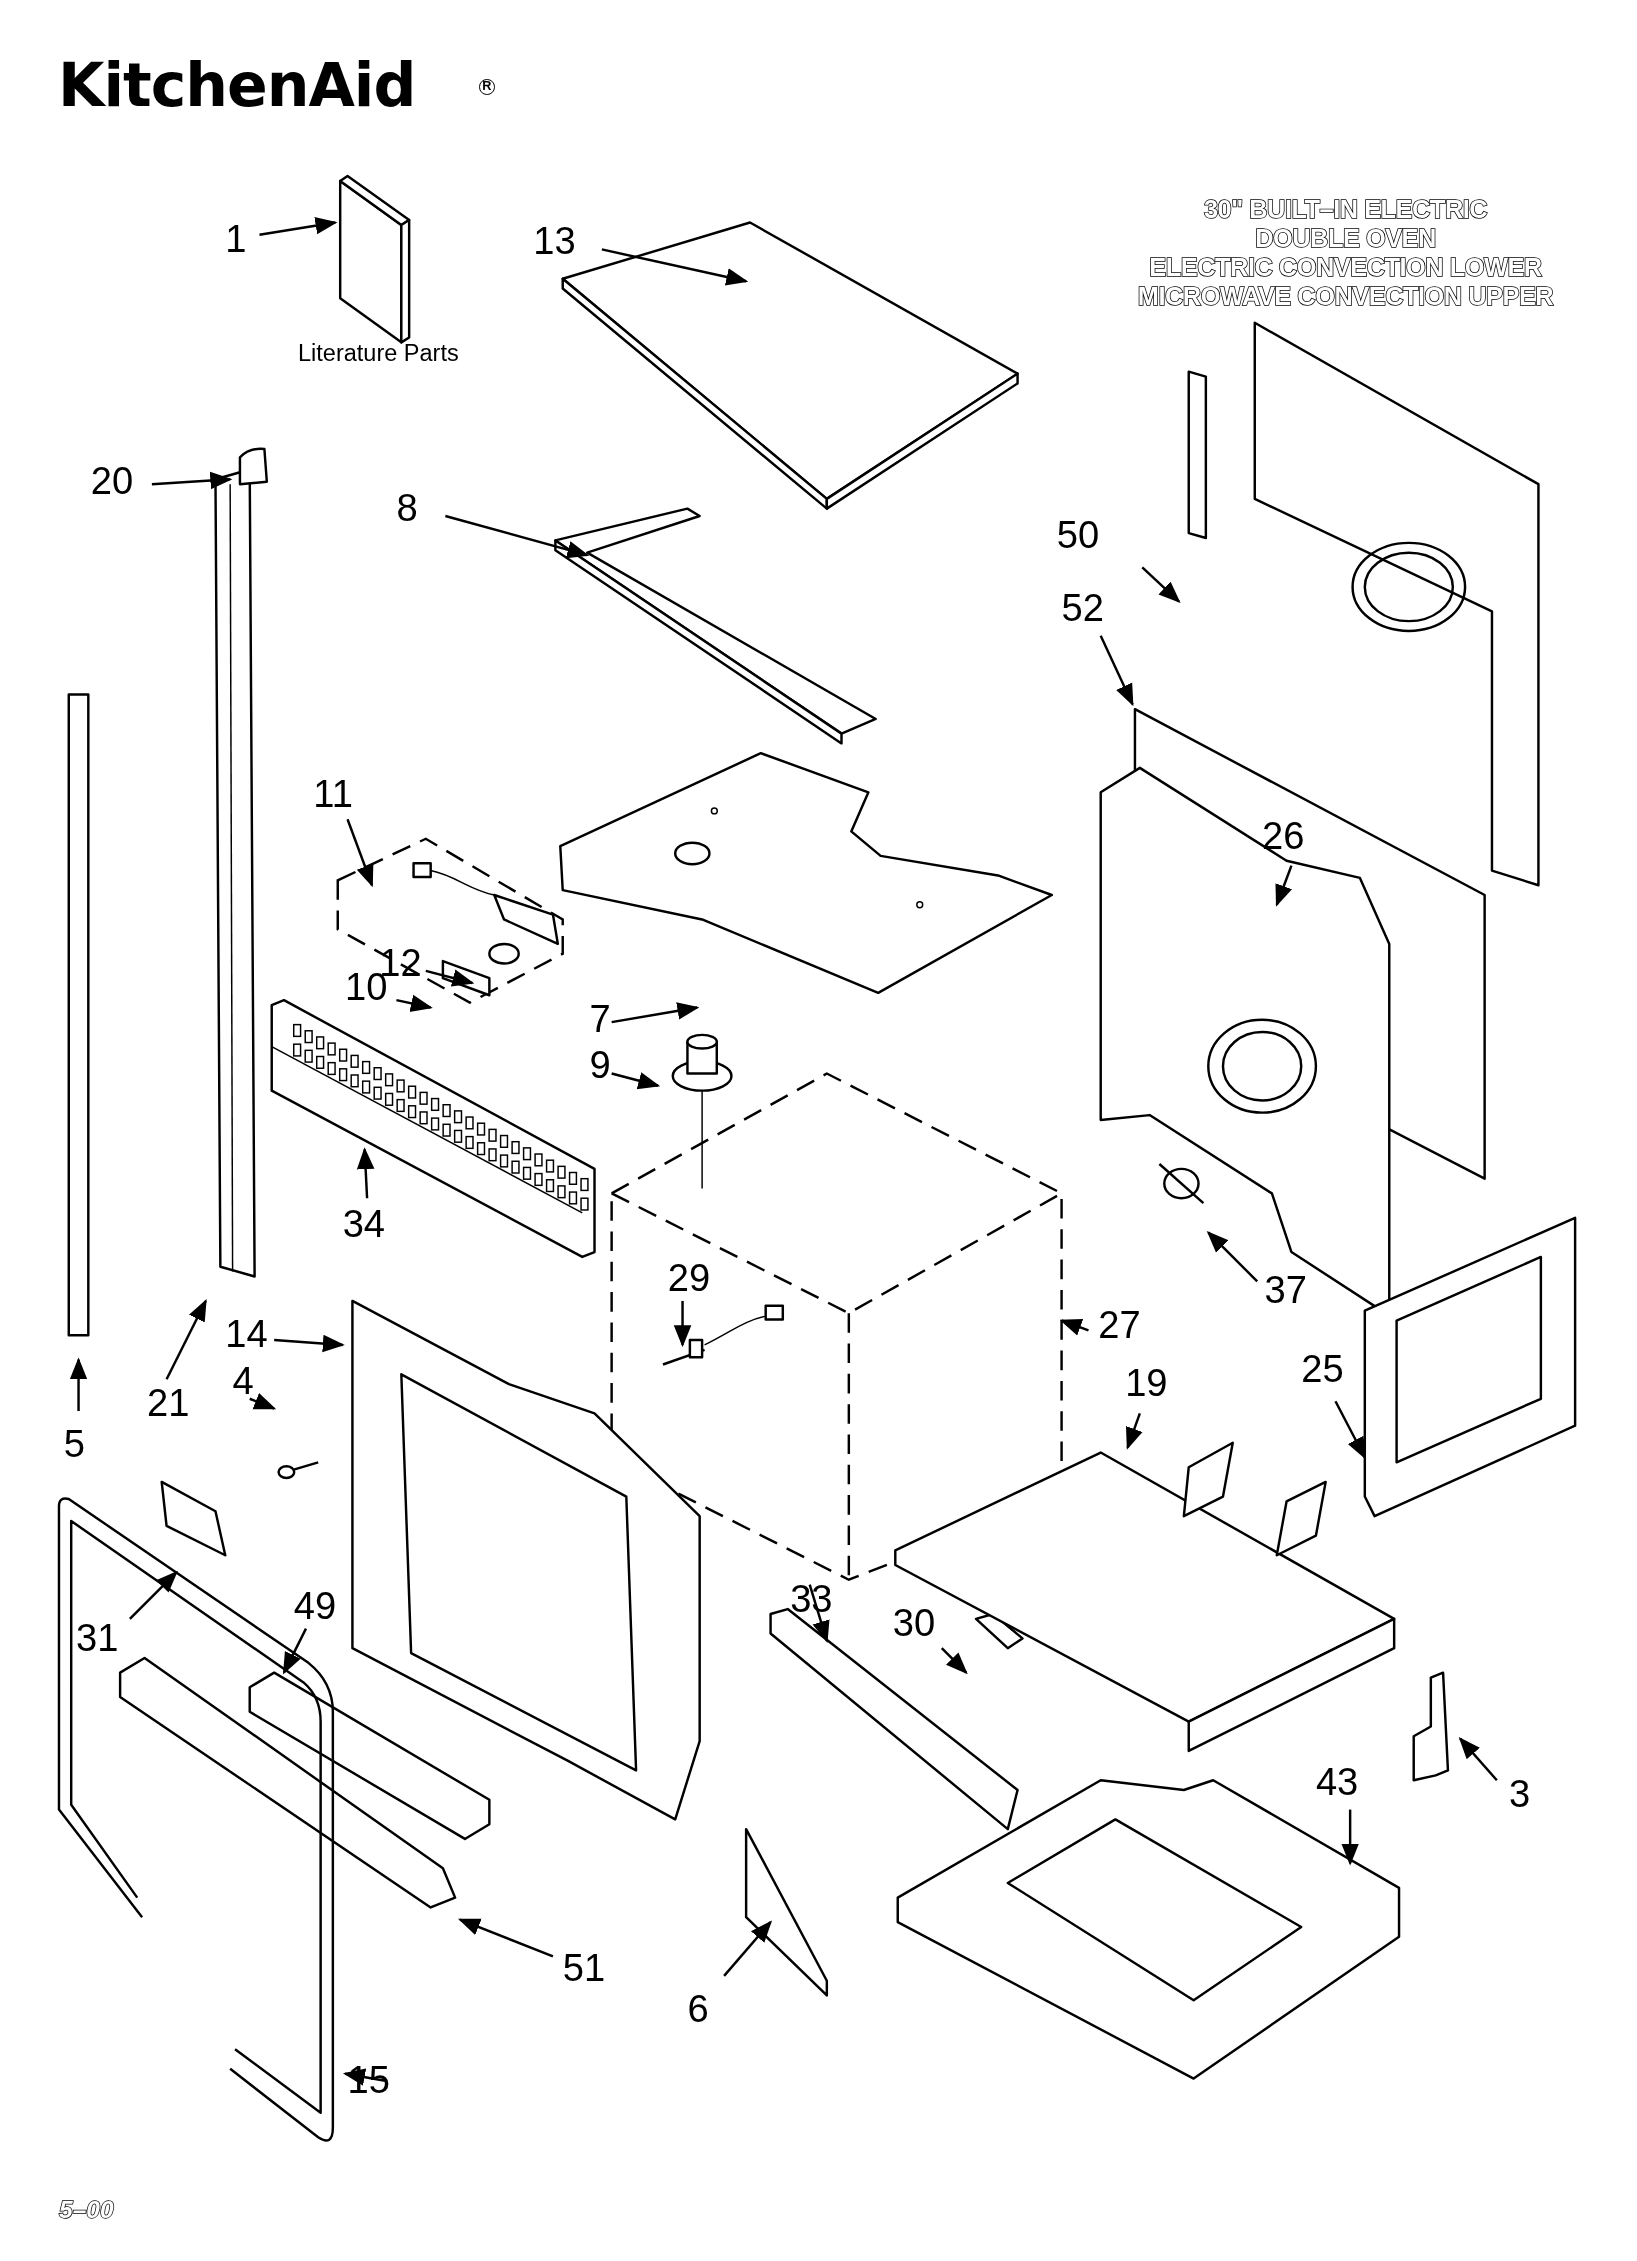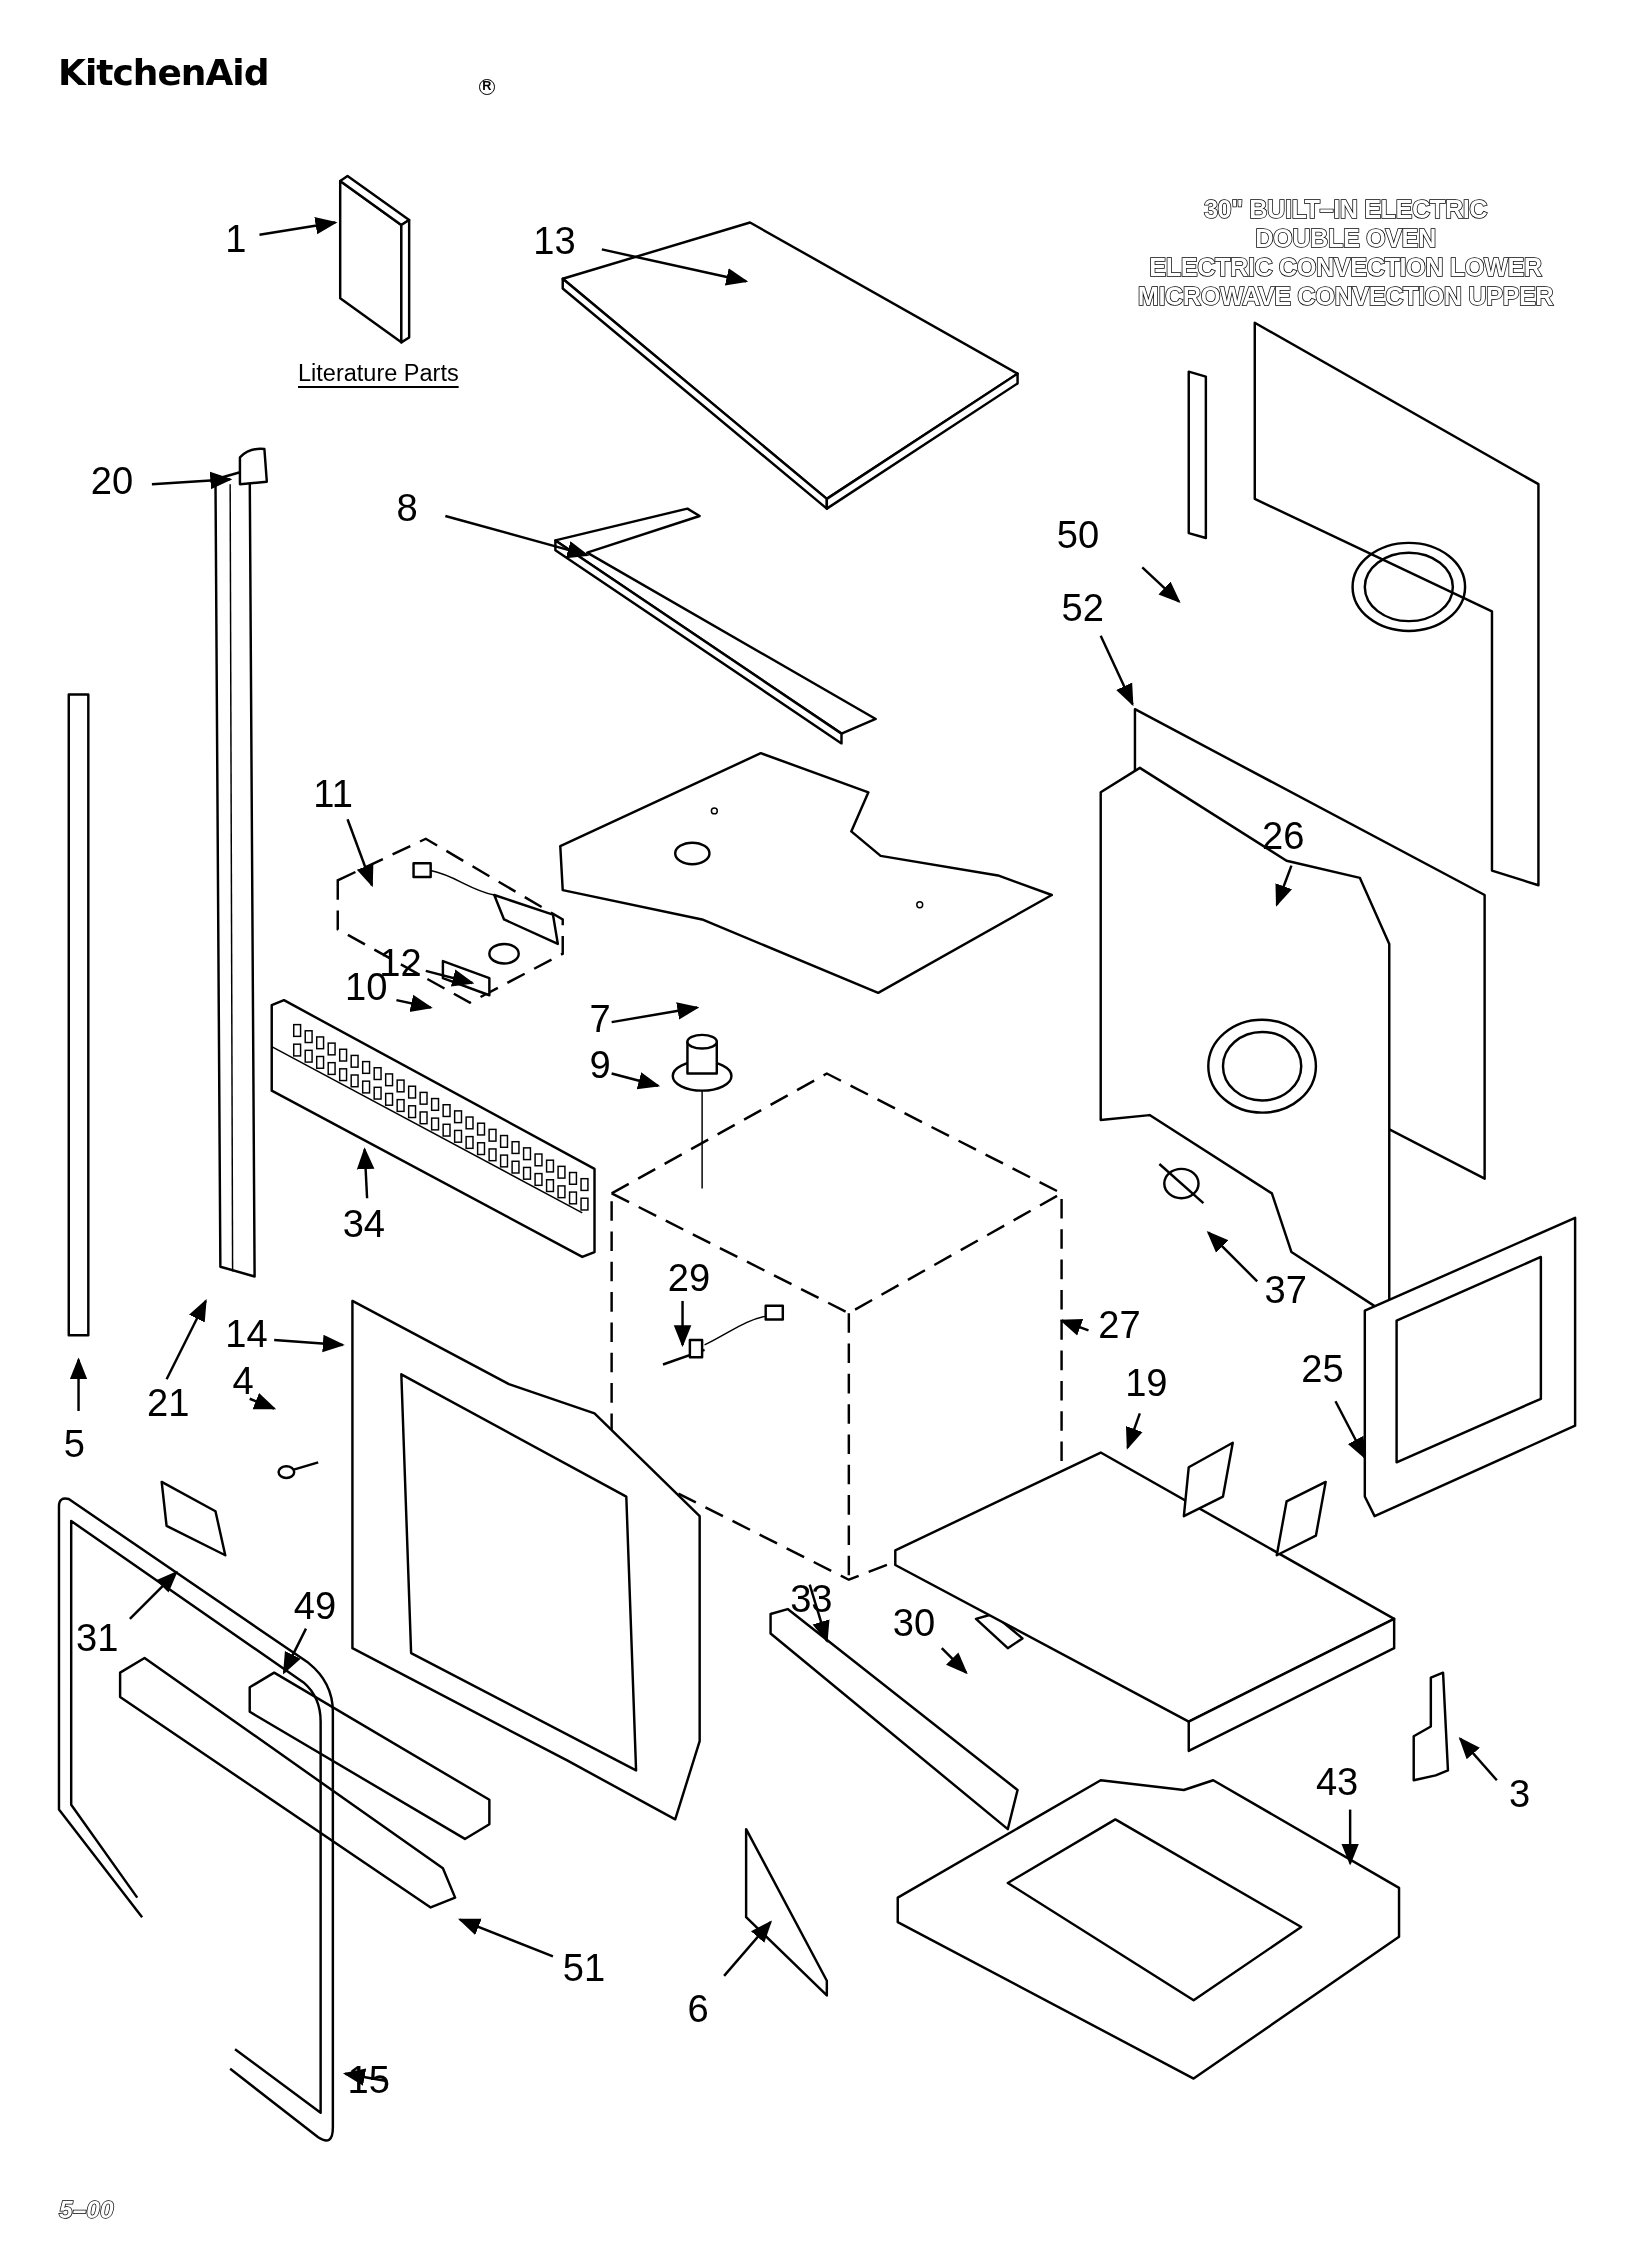--- a/index.html
+++ b/index.html
@@ -1,26 +1,26 @@
 <!DOCTYPE html>
 <html style="font-size:7.8px"><head>
 <meta charset="utf-8">
 <style>
   html,body{margin:0;padding:0;background:#ffffff;}
   body{width:1638px;height:2261px;position:relative;overflow:hidden;
        font-family:"Liberation Sans", sans-serif;color:#000;}
   #diagram{position:absolute;left:0;top:0;width:1638px;height:2261px;}
   .brand{position:absolute;left:58px;top:55px;font-family:"DejaVu Sans", sans-serif;
-         font-weight:bold;font-size:36px;letter-spacing:-1px;line-height:1;}
+         font-weight:bold;font-size:60px;letter-spacing:-1px;line-height:1;}
   .brand-reg{position:absolute;left:479px;top:79px;font-size:12.7px;border:1.5px solid #000;
          border-radius:50%;width:13.7px;height:13.7px;text-align:center;line-height:13.7px;font-weight:bold;}
   .title-block{position:absolute;left:1096px;top:195px;width:499px;text-align:center;}
   .title-line{font-family:"Liberation Sans", sans-serif;font-weight:bold;font-size:25.4px;line-height:29px;
          color:#fff;-webkit-text-stroke:1.5px #000;paint-order:stroke fill;letter-spacing:-0.5px;}
-  .lit-label{position:absolute;left:298px;top:360px;font-size:23.5px;text-decoration:underline;
+  .lit-label{position:absolute;left:298px;top:340px;font-size:23.5px;
          text-decoration-thickness:2px;text-underline-offset:4.9px;}
   .revision{position:absolute;left:59px;top:2196px;font-size:24.5px;font-weight:bold;
          color:#fff;-webkit-text-stroke:1.5px #000;paint-order:stroke fill;font-style:italic;}
   svg text.callout{font-family:"Liberation Sans", sans-serif;font-size:78px;fill:#000;}
   .ln{fill:none;stroke:#000;stroke-width:5;stroke-linejoin:round;}
   .ln-thin{fill:none;stroke:#000;stroke-width:3;}
   .ln-dash{fill:none;stroke:#000;stroke-width:5;stroke-dasharray:40 22;}
   .fill-w{fill:#fff;stroke:#000;stroke-width:5;stroke-linejoin:round;}
 </style>
 </head>

